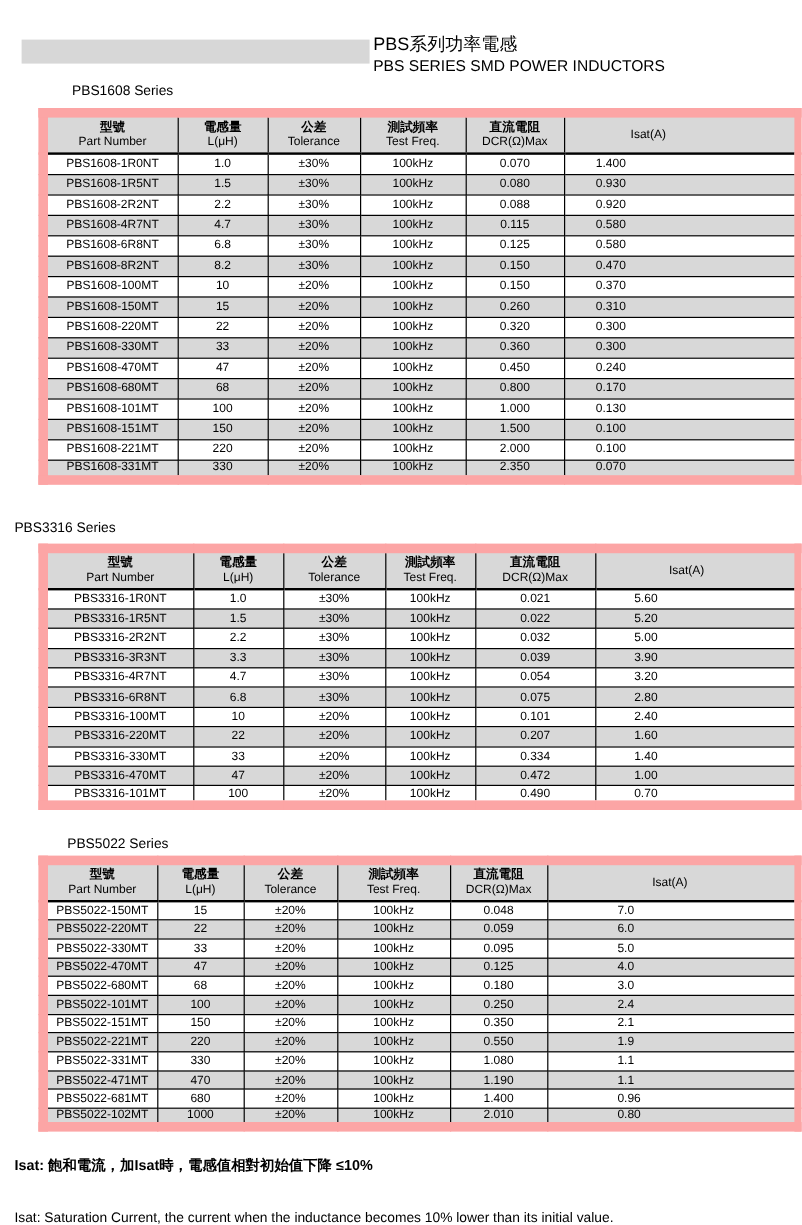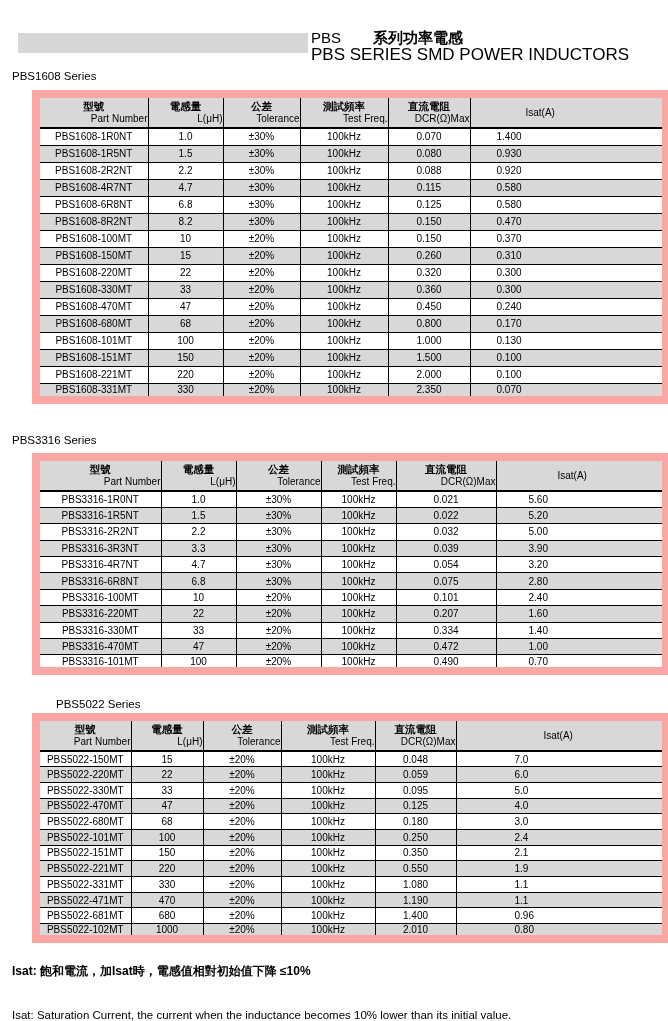--- a/index.html
+++ b/index.html
@@ -7,41 +7,41 @@
   .page {
     position:relative; width:668px; height:1021px; background:#ffffff;
     font-family:"Liberation Sans", sans-serif; color:#000;
   }
   .logo-bar {
     position:absolute; left:18px; top:33px; width:290px; height:20px;
     background:#d7d7d7;
   }
   .title-block { position:absolute; left:311px; top:29px; }
   .title-line1 { font-size:15px; line-height:18px; white-space:nowrap; }
-  .title-line1 .zh { font-weight:bold;margin-left:32px; }
-  .title-line2 { font-size:17px; line-height:16px; white-space:nowrap; }
+  .title-line1 .zh { font-weight:normal; }
+  .title-line2 { font-size:13px; line-height:16px; white-space:nowrap; }
 
   .series-label { position:absolute; left:12px; font-size:11.5px; }
-  .lbl-1 { top:70px; }
+  .lbl-1 { top:70px;margin-left:48px; }
   .lbl-2 { top:434px; }
   .lbl-3 { top:698px;padding-left:44px; }
 
   table {
     position:absolute; left:32px; width:630px;
     border-collapse:collapse; table-layout:fixed;
     border:8px solid #fca5a5;
   }
   .t1 { top:90px; }
   .t2 { top:453px; }
   .t3 { top:713px; }
 
   th, td { border:1px solid #000; text-align:center; vertical-align:middle; }
   th { border-bottom:2px solid #000; background:#d8d8d8; font-weight:normal; padding:2px 0; }
   .hzh { font-size:10.5px; font-weight:bold; line-height:13px; }
-  .hen { font-size:10px; line-height:12px;text-align:right; }
+  .hen { font-size:10px; line-height:12px; }
   .hen-only { font-size:10px; line-height:25px;margin-left:29px; }
 
   td { font-size:10px; line-height:11px; }
   .t1 td { height:17px; }
   .t2 td { height:16.4px; }
   .t3 td { height:15.7px; }
   tbody tr:nth-child(even) td { background:#d8d8d8; }
 
   .t1 th:last-child, .t1 td:last-child { text-align:left; padding-left:26px; }
   .t2 th:last-child, .t2 td:last-child { text-align:left; padding-left:32px; }

